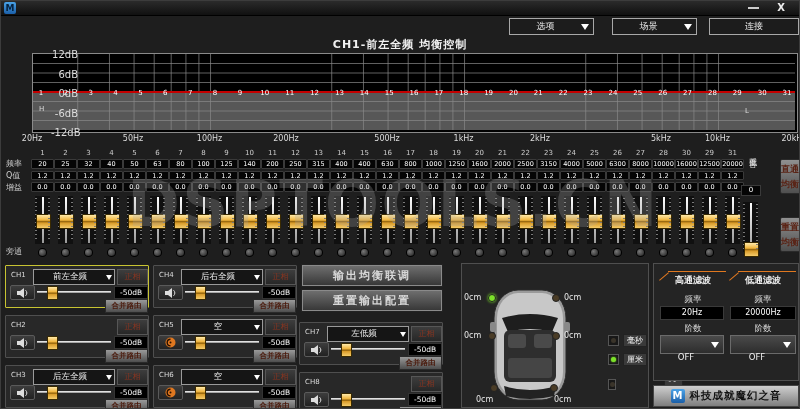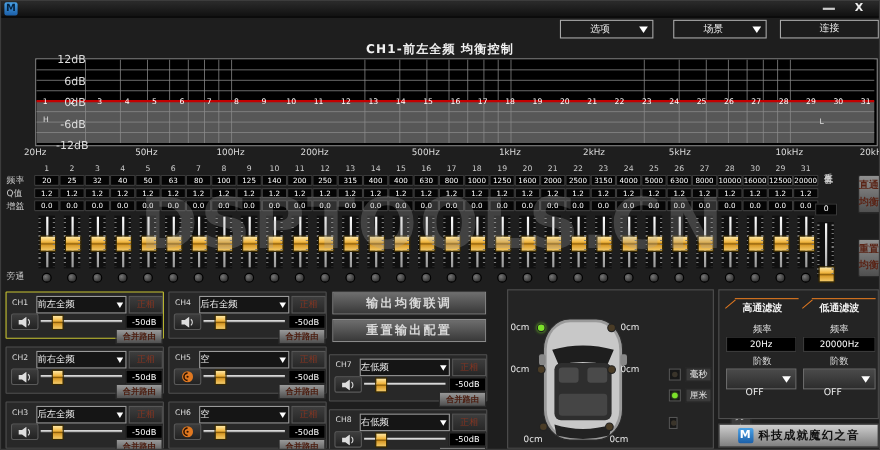--- a/index.html
+++ b/index.html
@@ -45,21 +45,21 @@
   #sub-val{left:740px;top:184px;width:18px;height:9px;background:#050505;border:1px solid #3a3a3a;color:#fff;font-size:7px;text-align:center;line-height:9px;}
   #sub-fader{left:742px;top:197px;}
   .side-btn{left:779px;width:32px;height:35px;background:linear-gradient(#909090,#4f4f4f);border:1px solid #2a2a2a;
         color:#5a2315;font-size:9px;font-weight:bold;white-space:pre-line;line-height:15px;padding-top:2px;box-sizing:border-box;border-radius:2px;}
   #watermark{left:126px;top:166px;font-size:64px;font-weight:bold;letter-spacing:2px;color:rgba(165,165,165,0.27);pointer-events:none;z-index:40;}
   
   .strip{position:relative;width:144px;height:43px;background:#282828;border:1px solid #4f4f4f;border-radius:1px;box-sizing:border-box;}
   .strip.sel{border:1px solid #c8c432;}
   .ch-id{position:absolute;left:5px;top:5px;font-size:7px;color:#ddd;}
   .ch-select{position:absolute;left:27px;top:3px;width:80px;height:14px;background:#151515;border:1px solid #9a9a9a;display:flex;align-items:center;}
-  .ch-select .nm{flex:1;text-align:left;font-size:8.5px;color:#eee;}
+  .ch-select .nm{flex:1;text-align:center;font-size:8.5px;color:#eee;}
   .ch-select .tri{border-left-width:3.5px;border-right-width:3.5px;border-top-width:5px;margin-right:2px;}
   .phase-btn{position:absolute;left:111px;top:3px;width:29px;height:14px;background:linear-gradient(#3d3d3d,#272727);
         border:1px solid #565656;color:#8a3520;font-size:8px;text-align:center;line-height:13px;}
   .spk-btn{position:absolute;left:4px;top:19px;width:23px;height:13px;background:linear-gradient(#3d3d3d,#222);
         border:1px solid #5a5a5a;border-radius:2px;display:flex;align-items:center;justify-content:center;}
   .hslider{position:absolute;left:31px;top:20px;width:74px;height:12px;}
   .htrack{position:absolute;left:0;right:0;top:5px;height:2px;background:linear-gradient(#fff,#888);}
   .hhandle{position:absolute;top:0;width:9px;height:12px;border:1px solid #3a2a00;border-radius:1px;
         background:linear-gradient(#ffe9a8,#f0b43c 40%,#8a5c08 52%,#d89a28 60%,#f5cc6a);}
   .gain-box{position:absolute;left:108px;top:20px;width:32px;height:11px;background:#000;border:1px solid #333;
@@ -199,21 +199,21 @@
     <div class="ylab abs" style="top: 126px;">-12dB</div>
   </div>
 <div id="xlabs">
     <span class="xlab abs" style="left: 31px;">20Hz</span>
     <span class="xlab abs" style="left: 132.077px;">50Hz</span>
     <span class="xlab abs" style="left: 208.538px; text-align: center;">100Hz</span>
     <span class="xlab abs" style="left: 285px;">200Hz</span>
     <span class="xlab abs" style="left: 386.077px;">500Hz</span>
     <span class="xlab abs" style="left: 462.538px;">1kHz</span>
     <span class="xlab abs" style="left: 539px;">2kHz</span>
-    <span class="xlab abs" style="left: 617px;">5kHz</span>
+    <span class="xlab abs" style="left: 660px;">5kHz</span>
     <span class="xlab abs" style="left: 716.538px;">10kHz</span>
     <span class="xlab abs" style="left: 793px;">20kHz</span>
   </div>
 
 <div class="rowlab abs" style="top:157px">频率</div>
 <div class="rowlab abs" style="top:169px">Q值</div>
 <div class="rowlab abs" style="top:181px">增益</div>
 <div class="rowlab abs" style="top:245px">旁通</div>
 
 <div id="bands" class="abs">
@@ -589,24 +589,20 @@
       </div>
       <div class="hslider">
         <div class="htrack"></div>
         <div class="hhandle" style="left: 14%;"></div>
       </div>
       <div class="gain-box">-50dB</div>
       <div class="merge-btn">合并路由</div>
     </div>
     <div class="strip">
       <div class="ch-id">CH2</div>
-      <div class="ch-select">
-        <span class="nm">前右全频</span>
-        <span class="tri"></span>
-      </div>
       <div class="phase-btn">正相</div>
       <div class="spk-btn">
         <svg width="13" height="10" viewBox="0 0 13 10">
           <path d="M1 3h3l4-3v10L4 7H1z" fill="#ddd"></path>
           <path d="M9.5 2.2c1.8 1.4 1.8 4.2 0 5.6" stroke="#ddd" stroke-width="1" fill="none"></path>
         </svg>
       </div>
       <div class="hslider">
         <div class="htrack"></div>
         <div class="hhandle" style="left: 14%;"></div>
@@ -717,24 +713,20 @@
       </div>
       <div class="hslider">
         <div class="htrack"></div>
         <div class="hhandle" style="left: 14%;"></div>
       </div>
       <div class="gain-box">-50dB</div>
       <div class="merge-btn">合并路由</div>
     </div>
     <div class="strip">
       <div class="ch-id">CH8</div>
-      <div class="ch-select">
-        <span class="nm">右低频</span>
-        <span class="tri"></span>
-      </div>
       <div class="phase-btn">正相</div>
       <div class="spk-btn">
         <svg width="13" height="10" viewBox="0 0 13 10">
           <path d="M1 3h3l4-3v10L4 7H1z" fill="#ddd"></path>
           <path d="M9.5 2.2c1.8 1.4 1.8 4.2 0 5.6" stroke="#ddd" stroke-width="1" fill="none"></path>
         </svg>
       </div>
       <div class="hslider">
         <div class="htrack"></div>
         <div class="hhandle" style="left: 14%;"></div>

